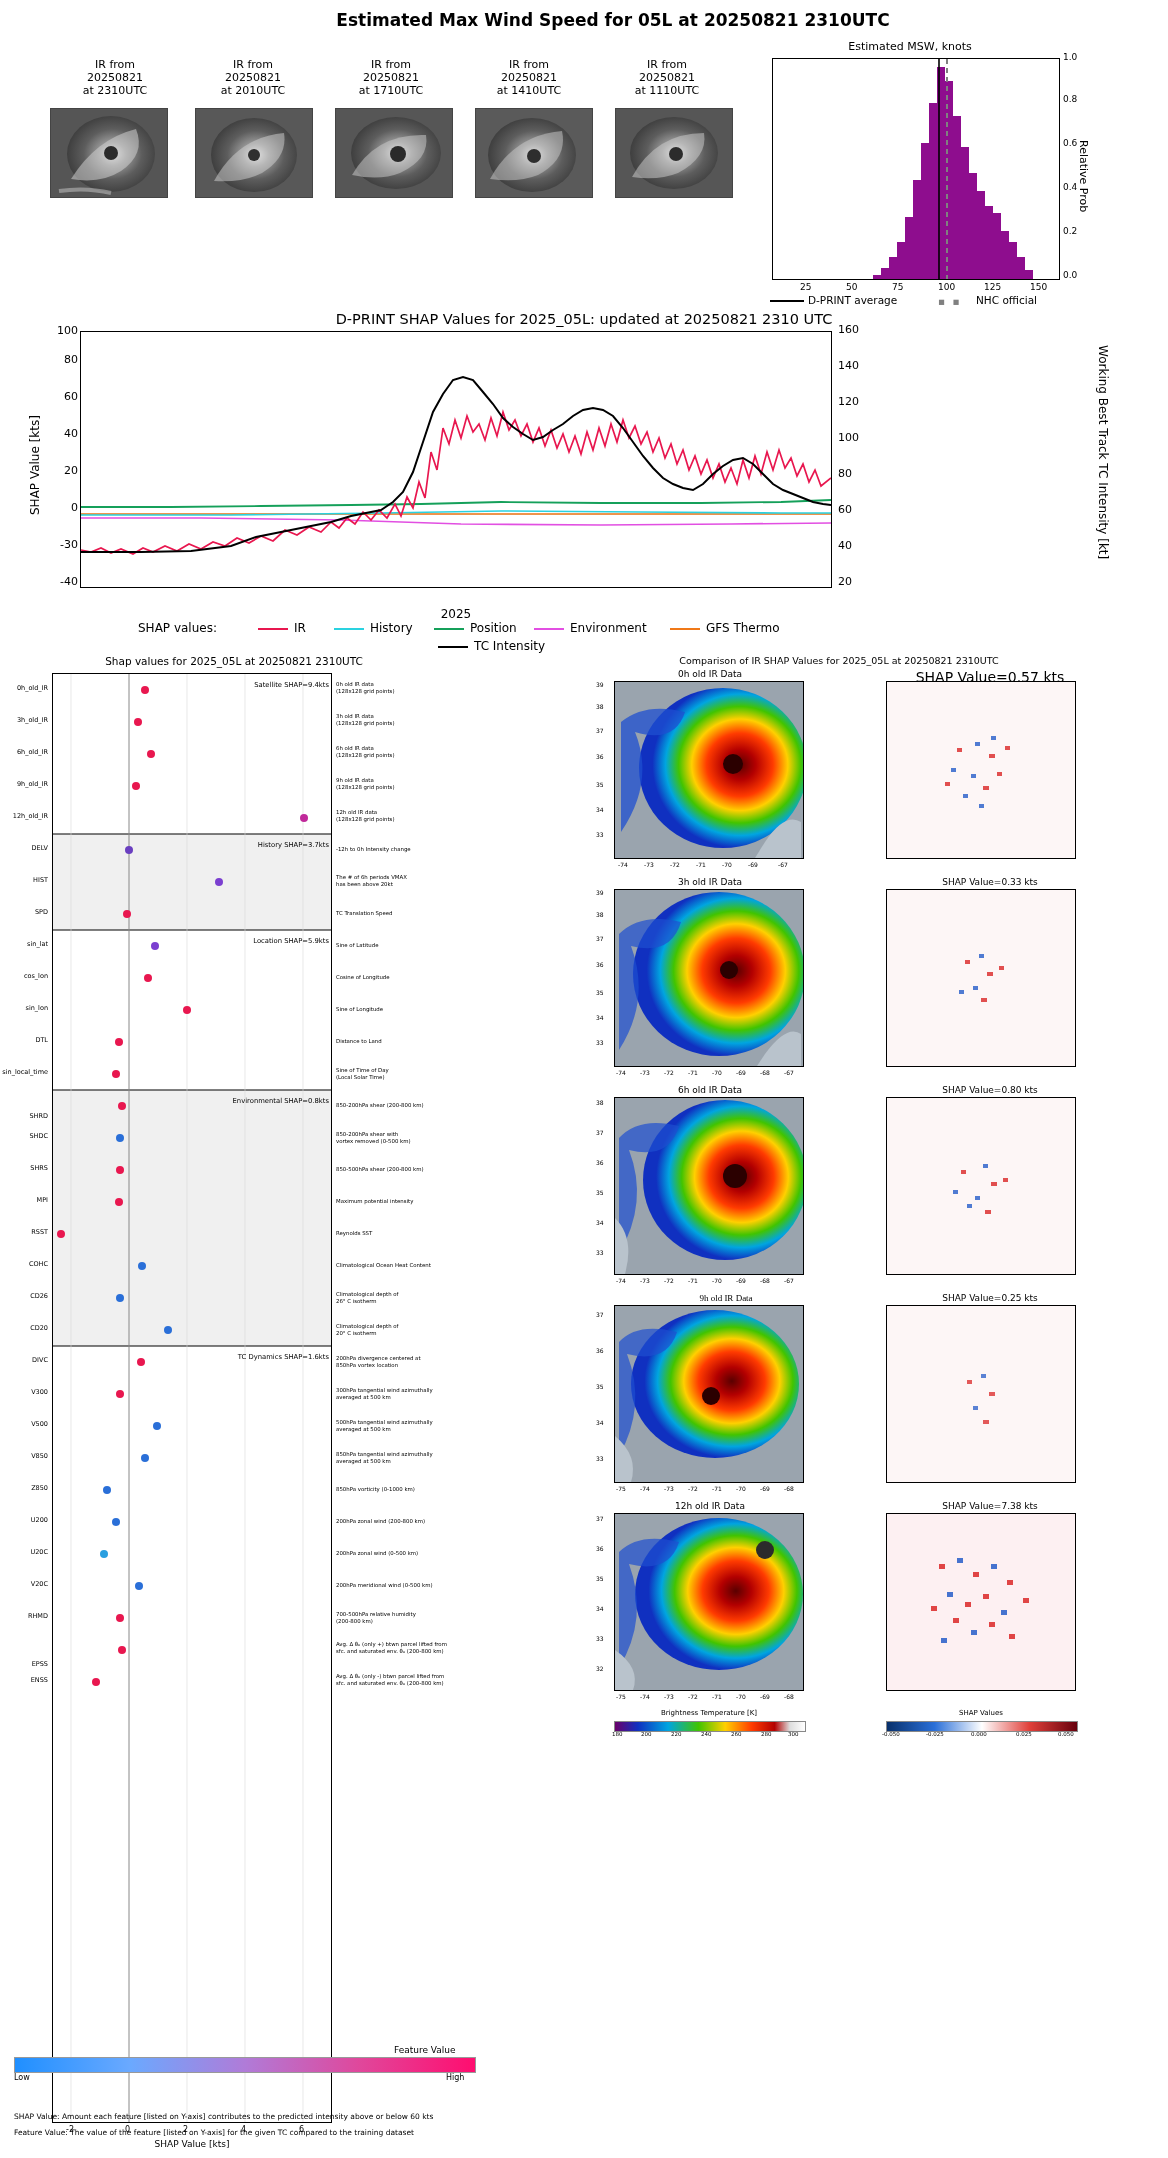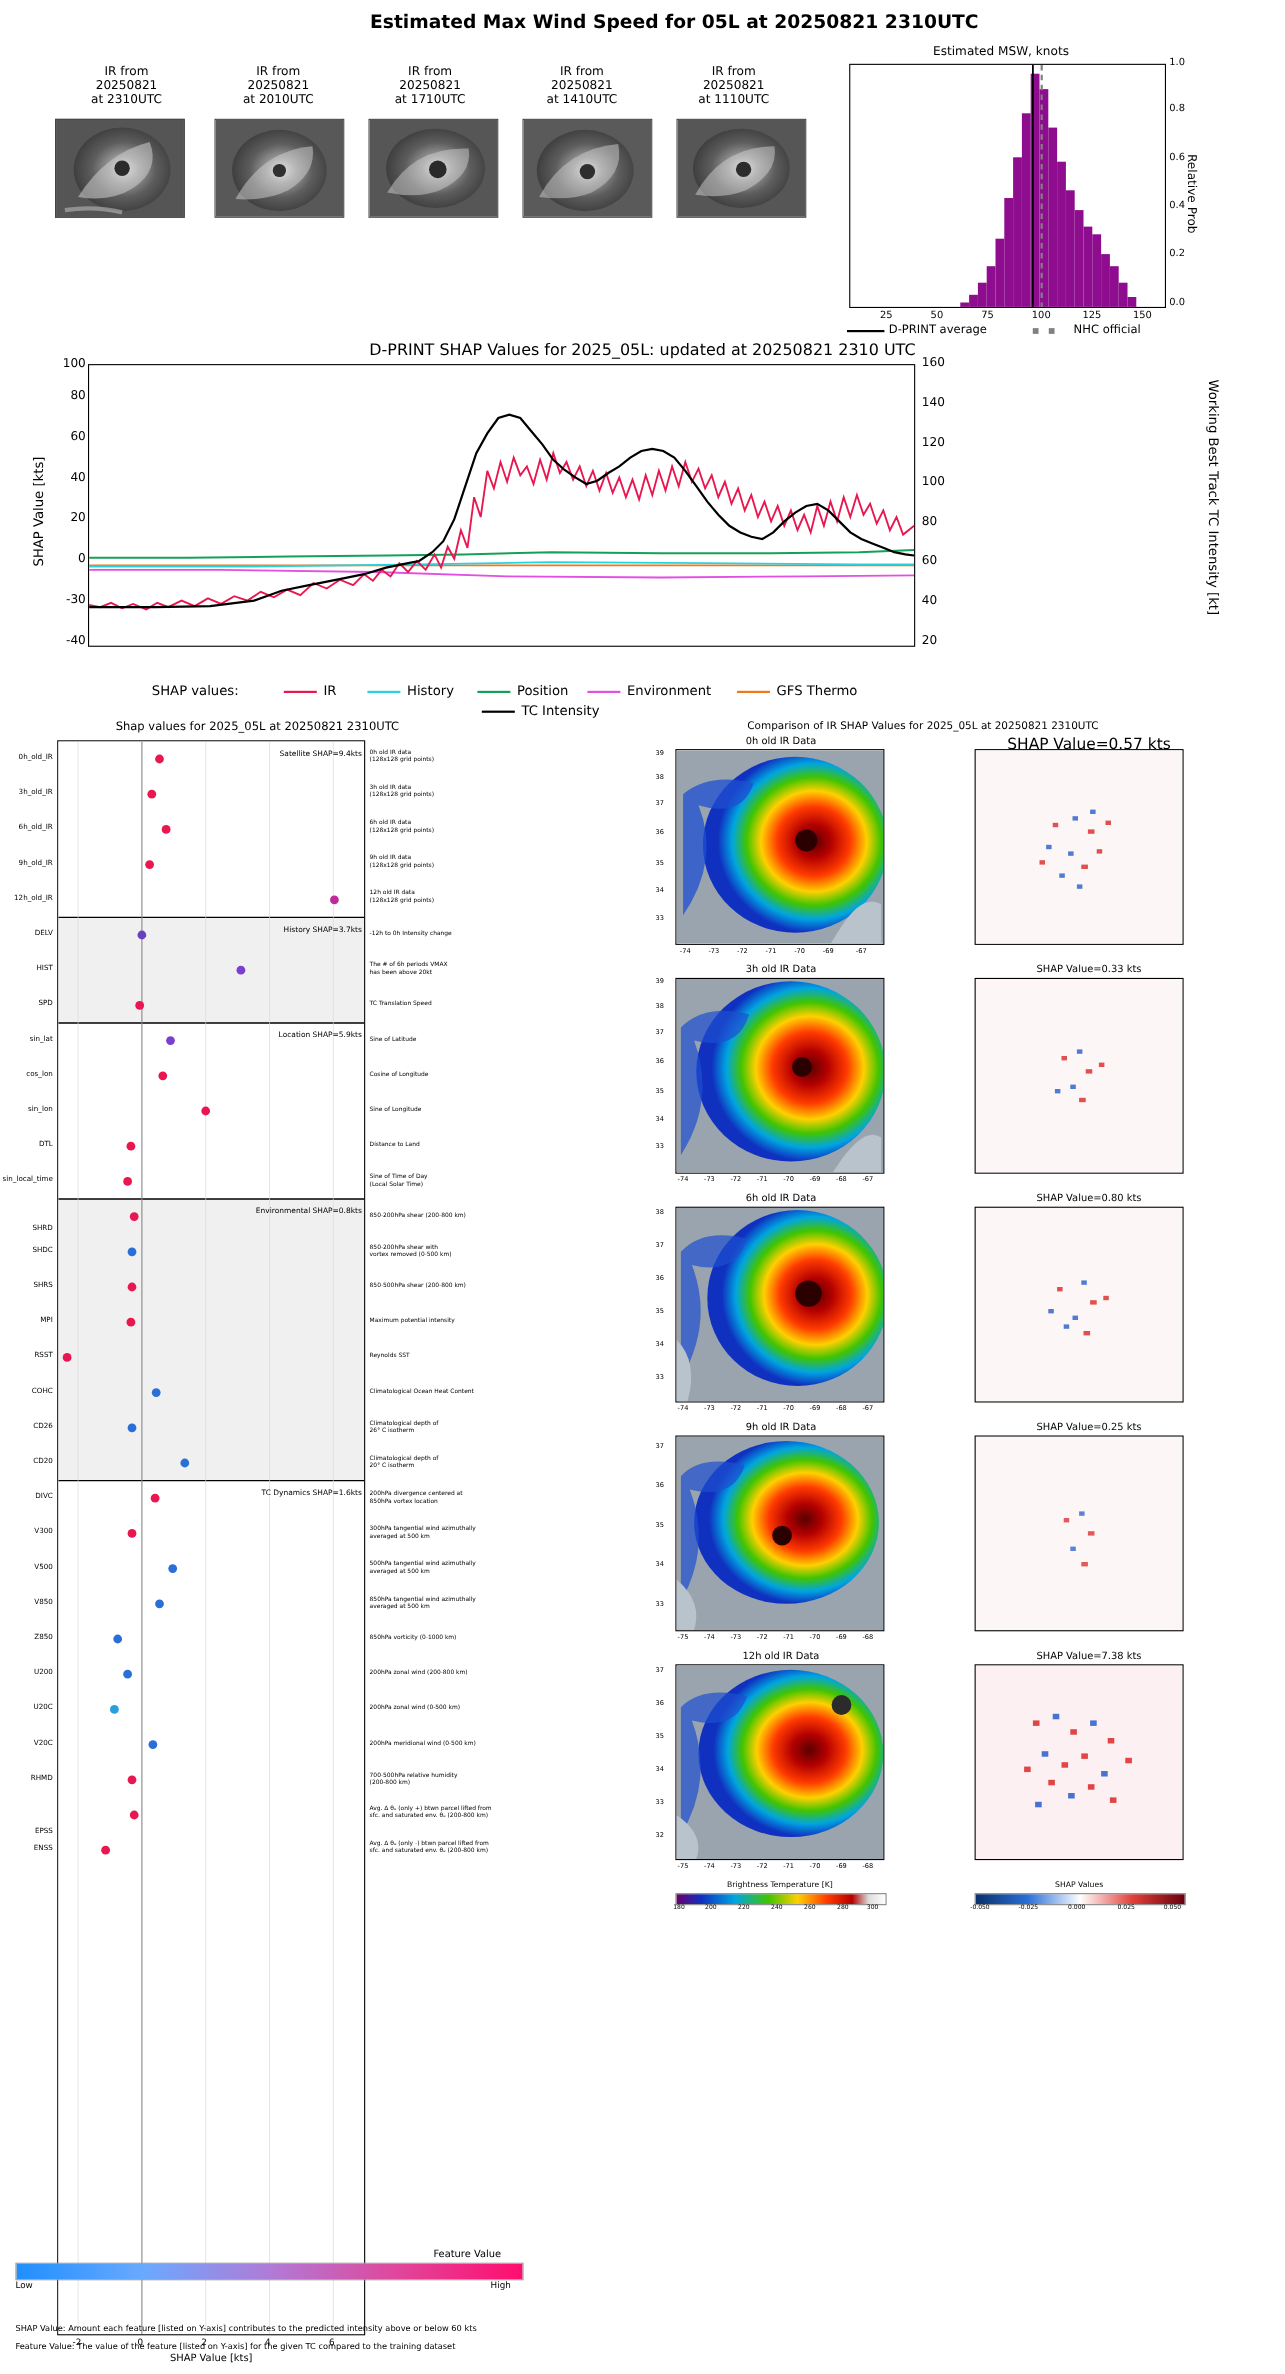--- a/index.html
+++ b/index.html
@@ -199,20 +199,21 @@
     <span class="abs" style="left:0;top:250px;">20</span>
     <span class="abs" style="left:0;top:214px;">40</span>
     <span class="abs" style="left:0;top:178px;">60</span>
     <span class="abs" style="left:0;top:142px;">80</span>
     <span class="abs" style="left:0;top:106px;">100</span>
     <span class="abs" style="left:0;top:70px;">120</span>
     <span class="abs" style="left:0;top:34px;">140</span>
     <span class="abs" style="left:0;top:-2px;">160</span>
   </div>
 
+  <div class="abs ctr" style="left:62px;top:302px;width:752px;font-size:12px;">2025</div>
 
   <div class="abs" style="left:120px;top:316px;width:900px;font-size:12px;">
     <span class="abs" style="left:0;top:0;">SHAP values:</span>
     <span class="abs" style="left:120px;top:7px;width:30px;height:2px;background:#e8174f;"></span>
     <span class="abs" style="left:156px;top:0;">IR</span>
     <span class="abs" style="left:196px;top:7px;width:30px;height:2px;background:#2ad2e0;"></span>
     <span class="abs" style="left:232px;top:0;">History</span>
     <span class="abs" style="left:296px;top:7px;width:30px;height:2px;background:#15a05a;"></span>
     <span class="abs" style="left:332px;top:0;">Position</span>
     <span class="abs" style="left:396px;top:7px;width:30px;height:2px;background:#e24fe2;"></span>
@@ -560,21 +561,21 @@
   </div>
   <div class="abs" style="left:86px;top:442px;width:16px;height:178px;font-size:6px;">
     <span class="abs" style="top:152px;">33</span>
     <span class="abs" style="top:122px;">34</span>
     <span class="abs" style="top:92px;">35</span>
     <span class="abs" style="top:62px;">36</span>
     <span class="abs" style="top:32px;">37</span>
     <span class="abs" style="top:2px;">38</span>
   </div>
 
-  <div class="abs ctr" style="left:100px;top:638px;width:200px;font-size:9px;">9h old IR Data</div>
+  <div class="abs ctr" style="left:116px;top:638px;width:200px;font-size:9px;font-family:Liberation Serif, serif;">9h old IR Data</div>
   <div class="abs panelbox" style="left:104px;top:650px;width:190px;height:178px;overflow:hidden;">
     <svg width="188" height="176" viewBox="0 0 188 176">
       <rect width="188" height="176" fill="#9aa4ae"></rect>
       <ellipse cx="100" cy="78" rx="84" ry="74" fill="url(#irc)"></ellipse>
       <path d="M4,150 Q32,100 12,48 Q52,58 62,26 Q22,16 4,36 Z" fill="#1e4fd0" opacity="0.7"></path>
       <circle cx="96" cy="90" r="9" fill="#2b0000"></circle>
       <path d="M0,130 Q24,150 16,176 L0,176 Z" fill="#b9c3cc"></path>
     </svg>
   </div>
   <div class="abs ctr" style="left:330px;top:638px;width:300px;font-size:9px;">SHAP Value=0.25 kts</div>

